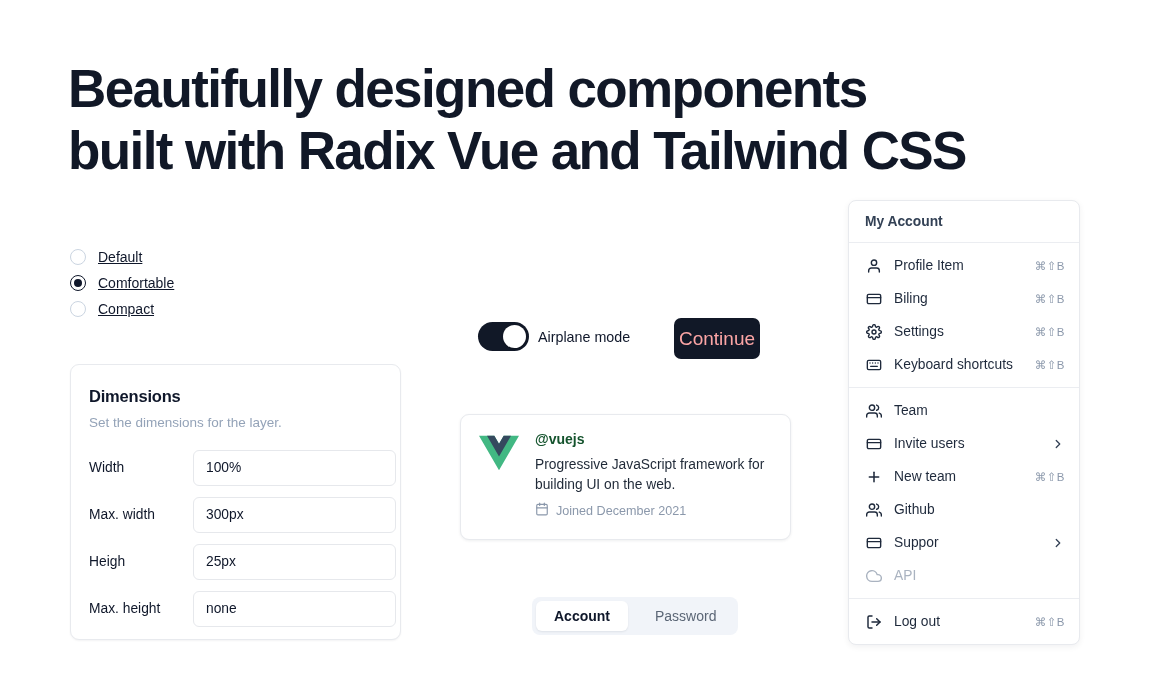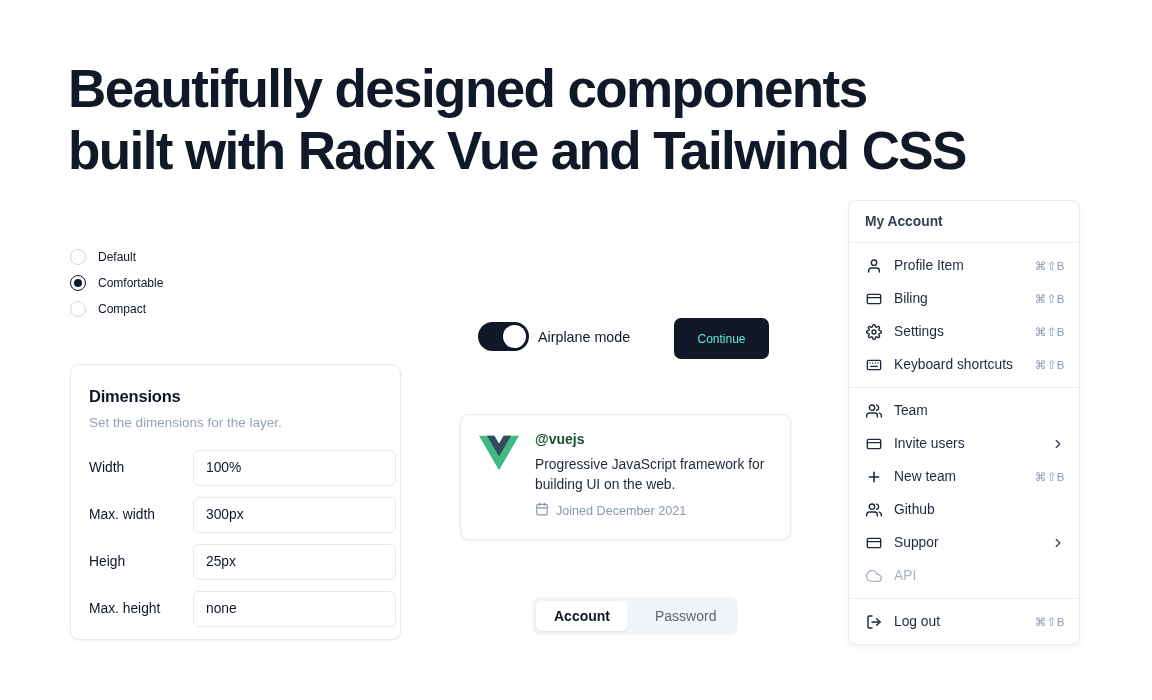--- a/index.html
+++ b/index.html
@@ -62,23 +62,24 @@
     position: absolute;
     left: 50%;
     top: 50%;
     width: 8px;
     height: 8px;
     margin: -4px 0 0 -4px;
     border-radius: 50%;
     background: #0f172a;
   }
   .radio-label {
-    font-size: 12px;
+    font-size: 14px;
     color: #0f172a;
     line-height: 1;
+    text-decoration: underline;
   }
 
   
   .card-dimensions {
     position: absolute;
     left: 70px;
     top: 364px;
     width: 331px;
     height: 276px;
     background: #fff;
@@ -154,28 +155,28 @@
   }
   .switch-label {
     font-size: 14.3px;
     color: #0f172a;
     white-space: nowrap;
   }
   .btn-continue {
     position: absolute;
     left: 674px;
     top: 318px;
-    width: 95px;
+    width: 86px;
     height: 41px;
     background: #111827;
-    color: #5eead4;
+    color: #fca5a5;
     border: none;
     border-radius: 7px;
     font-family: "Liberation Sans", sans-serif;
-    font-size: 12px;
+    font-size: 19px;
     font-weight: 400;
     cursor: pointer;
   }
 
   
   .card-vue {
     position: absolute;
     left: 460px;
     top: 414px;
     width: 331px;

